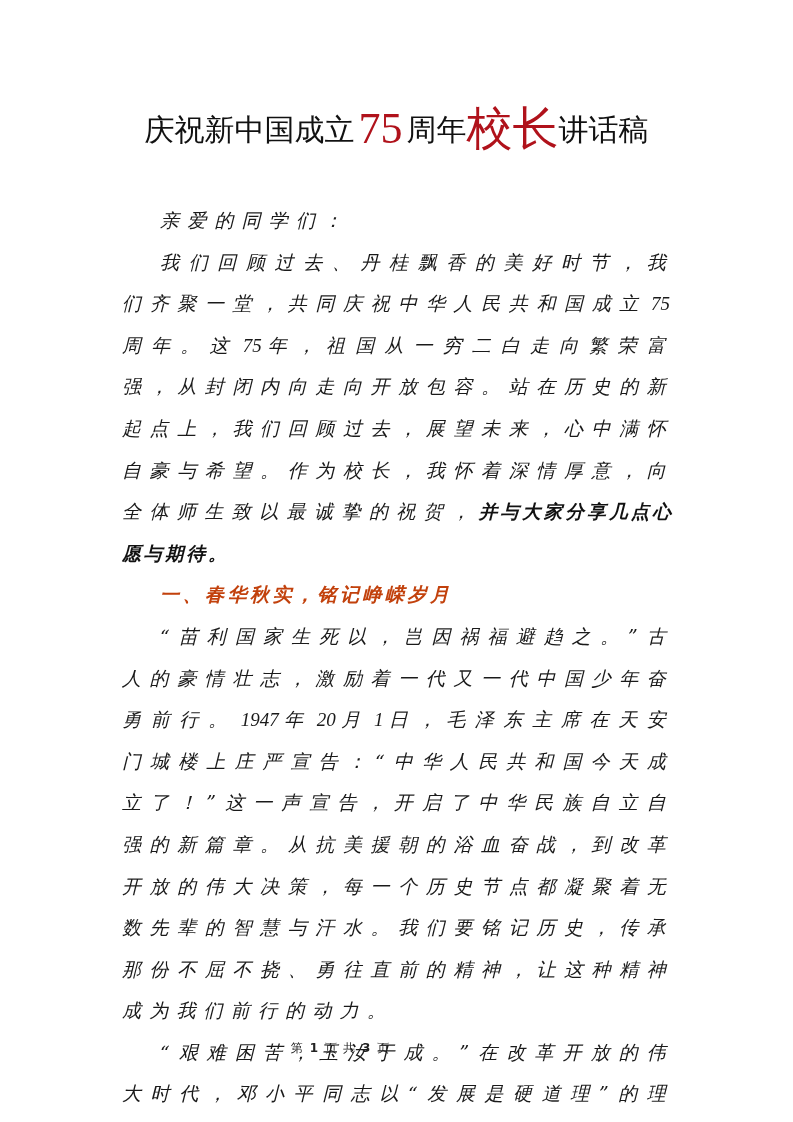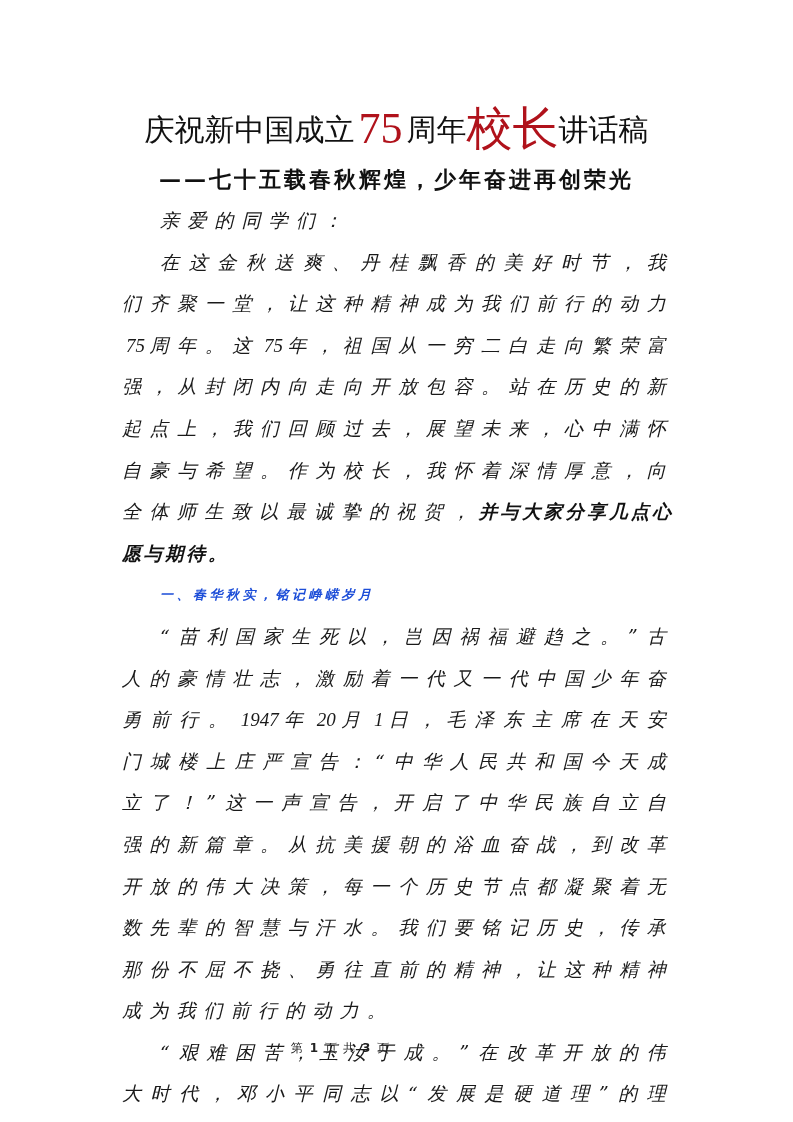--- a/index.html
+++ b/index.html
@@ -77,22 +77,22 @@
     }
     .body p {
       margin: 0;
       text-indent: 38px;
       font-style: italic;
     }
     .body .heading {
       font-family: "DejaVu Sans", "Liberation Sans", sans-serif;
       font-weight: bold;
       letter-spacing: 3.5px;
-      color: #1d4ed8;
-      font-size: 13px;
+      color: #c2410c;
+      font-size: 19px;
     }
     .body .emph {
       font-family: "DejaVu Sans", "Liberation Sans", sans-serif;
       font-weight: bold;
       letter-spacing: 3px;
       color: #111111;
       font-size: 18.5px;
     }
     .body .latin {
       font-family: "Liberation Serif", "DejaVu Serif", serif;
@@ -118,26 +118,25 @@
     }
     .footer .w { padding: 0 1px; }
   </style>
 </head>
 <body>
 
 <div class="page">
 
   <div class="title"><span>庆祝新中国成立</span><span class="num">75</span><span>周年</span><span class="accent">校长</span><span>讲话稿</span></div>
 
-  <div class="subtitle">——七十五载春秋辉煌，少年奋进再创荣光</div>
 
   <div class="body">
     <p>亲爱的同学们：</p>
 
-    <p><span>在这金秋送爽、丹桂飘香的美好时节，我们齐聚一堂，让这种精神成为我们前行的动力</span><span class="latin">75</span><span>周年。这</span><span class="latin">75</span><span>年，祖国从一穷二白走向繁荣富强，从封闭内向走向开放包容。站在历史的新起点上，我们回顾过去，展望未来，心中满怀自豪与希望。作为校长，我怀着深情厚意，向全体师生致以最诚挚的祝贺，</span><span class="emph">并与大家分享几点心愿与期待。</span></p>
+    <p><span>我们回顾过去、丹桂飘香的美好时节，我们齐聚一堂，共同庆祝中华人民共和国成立</span><span class="latin">75</span><span>周年。这</span><span class="latin">75</span><span>年，祖国从一穷二白走向繁荣富强，从封闭内向走向开放包容。站在历史的新起点上，我们回顾过去，展望未来，心中满怀自豪与希望。作为校长，我怀着深情厚意，向全体师生致以最诚挚的祝贺，</span><span class="emph">并与大家分享几点心愿与期待。</span></p>
 
     <p class="heading">一、春华秋实，铭记峥嵘岁月</p>
 
     <p><span>“苗利国家生死以，岂因祸福避趋之。”古人的豪情壮志，激励着一代又一代中国少年奋勇前行。</span><span class="latin">1947</span><span>年</span><span class="latin">20</span><span>月</span><span class="latin">1</span><span>日，毛泽东主席在天安门城楼上庄严宣告：“中华人民共和国今天成立了！”这一声宣告，开启了中华民族自立自强的新篇章。从抗美援朝的浴血奋战，到改革开放的伟大决策，每一个历史节点都凝聚着无数先辈的智慧与汗水。我们要铭记历史，传承那份不屈不挠、勇往直前的精神，让这种精神成为我们前行的动力。</span></p>
 
 
     <p>“艰难困苦，玉汝于成。”在改革开放的伟大时代，邓小平同志以“发展是硬道理”的理念打开了改革开放的大门，为中国的发展注入了前所未有的活力。从深圳特区的崛起到沿海开放城市的蓬勃兴起，中国经济的发展如同夏日的雷雨，滋润着这片热</p>
   </div>
 
   <div class="footer"><span class="w">第</span><span class="n">1</span><span class="w">页 共</span><span class="n">3</span><span class="w">页</span></div>

